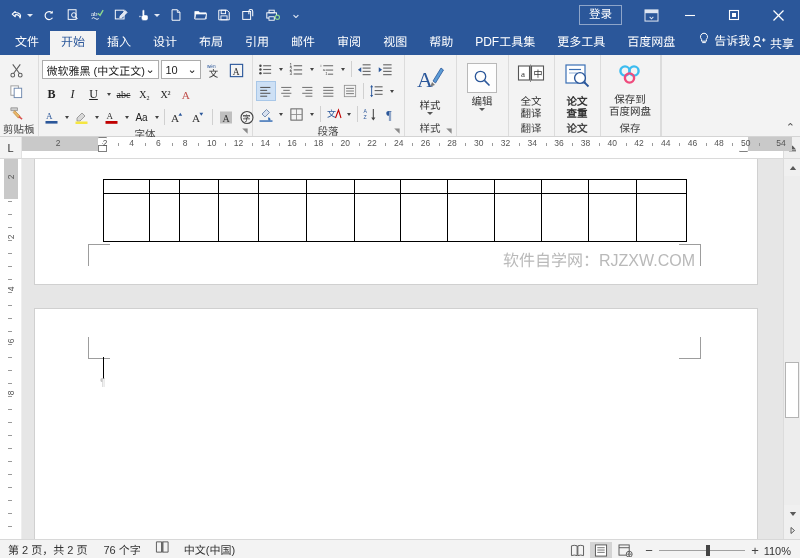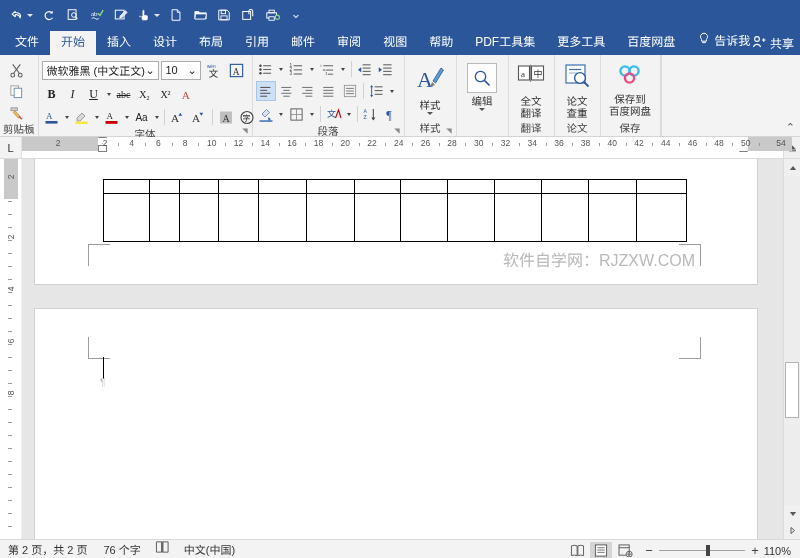--- a/index.html
+++ b/index.html
@@ -85,21 +85,21 @@
     padding-top: 2px;
   }
   .clip-label { font-size: 10.5px; color: #333; margin-top: 1px; }
   .clip-caret { width:0;height:0;border-left:3px solid transparent;border-right:3px solid transparent;
                 border-top:3.5px solid #555; margin-top: 4px; }
   .clip-right { display: flex; flex-direction: column; gap: 2px; padding: 2px 0 0 2px; }
   .mini-btn { width: 22px; height: 19px; display:flex; align-items:center; justify-content:center; }
 
   
   .font-group { width: 214px; }
-  .font-row1 { display: flex; align-items: center; gap: 2px; padding: 1px 0 2px 0; }
+  .font-row1 { display: flex; align-items: flex-start; gap: 2px; padding: 1px 0 2px 0; }
   .combo {
     height: 19px; border: 1px solid #acacac; background: #fff; display: flex; align-items: center;
     font-size: 11px; color: #222; padding: 0 2px 0 4px; position: relative;
   }
   .combo.fontname { width: 117px; }
   .combo.fontsize { width: 40px; }
   .combo .cval { flex: 1; overflow: hidden; white-space: nowrap; }
   .combo .cdrop { width: 11px; text-align: center; }
   .font-row2 { display: flex; align-items: center; gap: 1px; padding-top: 2px; }
   .font-row3 { display: flex; align-items: center; gap: 1px; padding-top: 3px; }
@@ -307,20 +307,47 @@
             <circle cx="13.6" cy="10.6" r="2.4" fill="#2b579a" stroke="#8ed88e" stroke-width="1.3"></circle>
           </svg>
       </div>
 
       <div class="qat-btn">
         <span class="qat-more">⌄</span>
       </div>
     </div>
 
 
+    <div class="title-right">
+      <div class="signin">登录</div>
+      <div class="ribbon-opt">
+        <svg width="15" height="13" viewBox="0 0 16 14">
+            <rect x="1" y="1" width="14" height="12" fill="none" stroke="#dfe6f2" stroke-width="1.1"></rect>
+            <rect x="1" y="1" width="14" height="3.5" fill="#dfe6f2"></rect>
+            <path d="M6 8.5 L8 10.5 L10 8.5" fill="none" stroke="#dfe6f2" stroke-width="1.1"></path>
+          </svg>
+      </div>
+      <div class="winbtn">
+        <svg width="12" height="12" viewBox="0 0 12 12">
+            <line x1="1" y1="6.5" x2="11" y2="6.5" stroke="#fff" stroke-width="1.1"></line>
+          </svg>
+      </div>
+      <div class="winbtn">
+        <svg width="12" height="12" viewBox="0 0 12 12">
+            <rect x="1.5" y="1.5" width="9" height="9" fill="none" stroke="#fff" stroke-width="1.1"></rect>
+            <rect x="4" y="4" width="4" height="4" fill="#fff"></rect>
+          </svg>
+      </div>
+      <div class="winbtn close">
+        <svg width="13" height="13" viewBox="0 0 13 13">
+            <line x1="1.5" y1="1.5" x2="11.5" y2="11.5" stroke="#fff" stroke-width="1.2"></line>
+            <line x1="11.5" y1="1.5" x2="1.5" y2="11.5" stroke="#fff" stroke-width="1.2"></line>
+          </svg>
+      </div>
+    </div>
   </div>
 
   <div class="tabbar">
     <div class="tab">文件</div>
     <div class="tab active">开始</div>
     <div class="tab">插入</div>
     <div class="tab">设计</div>
     <div class="tab">布局</div>
     <div class="tab">引用</div>
     <div class="tab">邮件</div>
@@ -703,21 +730,21 @@
                 <line x1="13.5" y1="1.5" x2="13.5" y2="19" stroke="#888" stroke-width="1"></line>
               </svg>
           </span>
           <span class="bb-label">全文</span>
           <span class="bb-label" style="margin-top:0;">翻译</span>
         </div>
       </div>
       <div class="rgroup-label">翻译</div>
     </div>
 
-    <div class="rgroup" style="width:46px;">
+    <div class="rgroup" style="width:46px;font-weight:bold;">
       <div class="rgroup-body" style="justify-content:center;">
         <div class="bigbtn">
           <span>
             <svg width="28" height="26" viewBox="0 0 28 26">
                 <rect x="3" y="2" width="19" height="18" fill="#fff" stroke="#3a6fb5" stroke-width="1.2"></rect>
                 <line x1="6" y1="6.5" x2="18" y2="6.5" stroke="#3a6fb5" stroke-width="1.2"></line>
                 <line x1="6" y1="10" x2="14" y2="10" stroke="#9ab6da" stroke-width="1.1"></line>
                 <circle cx="17" cy="15" r="5.4" fill="#fff" stroke="#2b579a" stroke-width="1.4"></circle>
                 <line x1="21" y1="19" x2="25.5" y2="23.5" stroke="#2b579a" stroke-width="1.8"></line>
               </svg>

